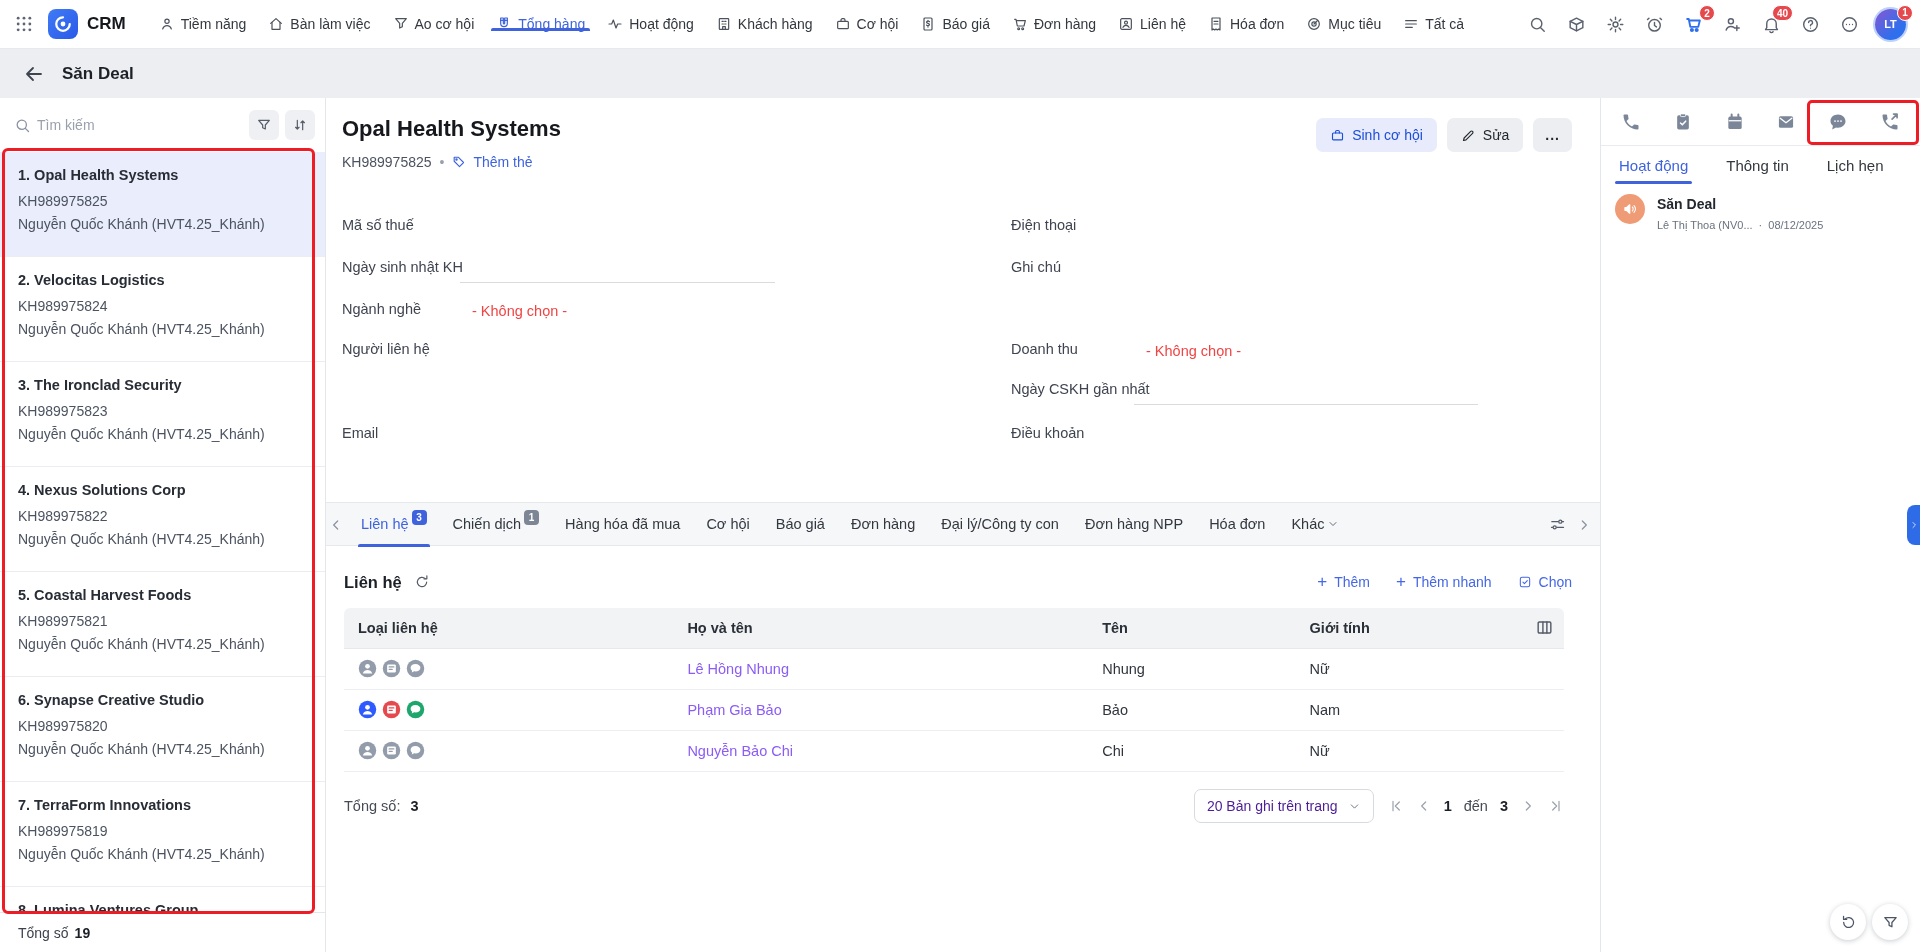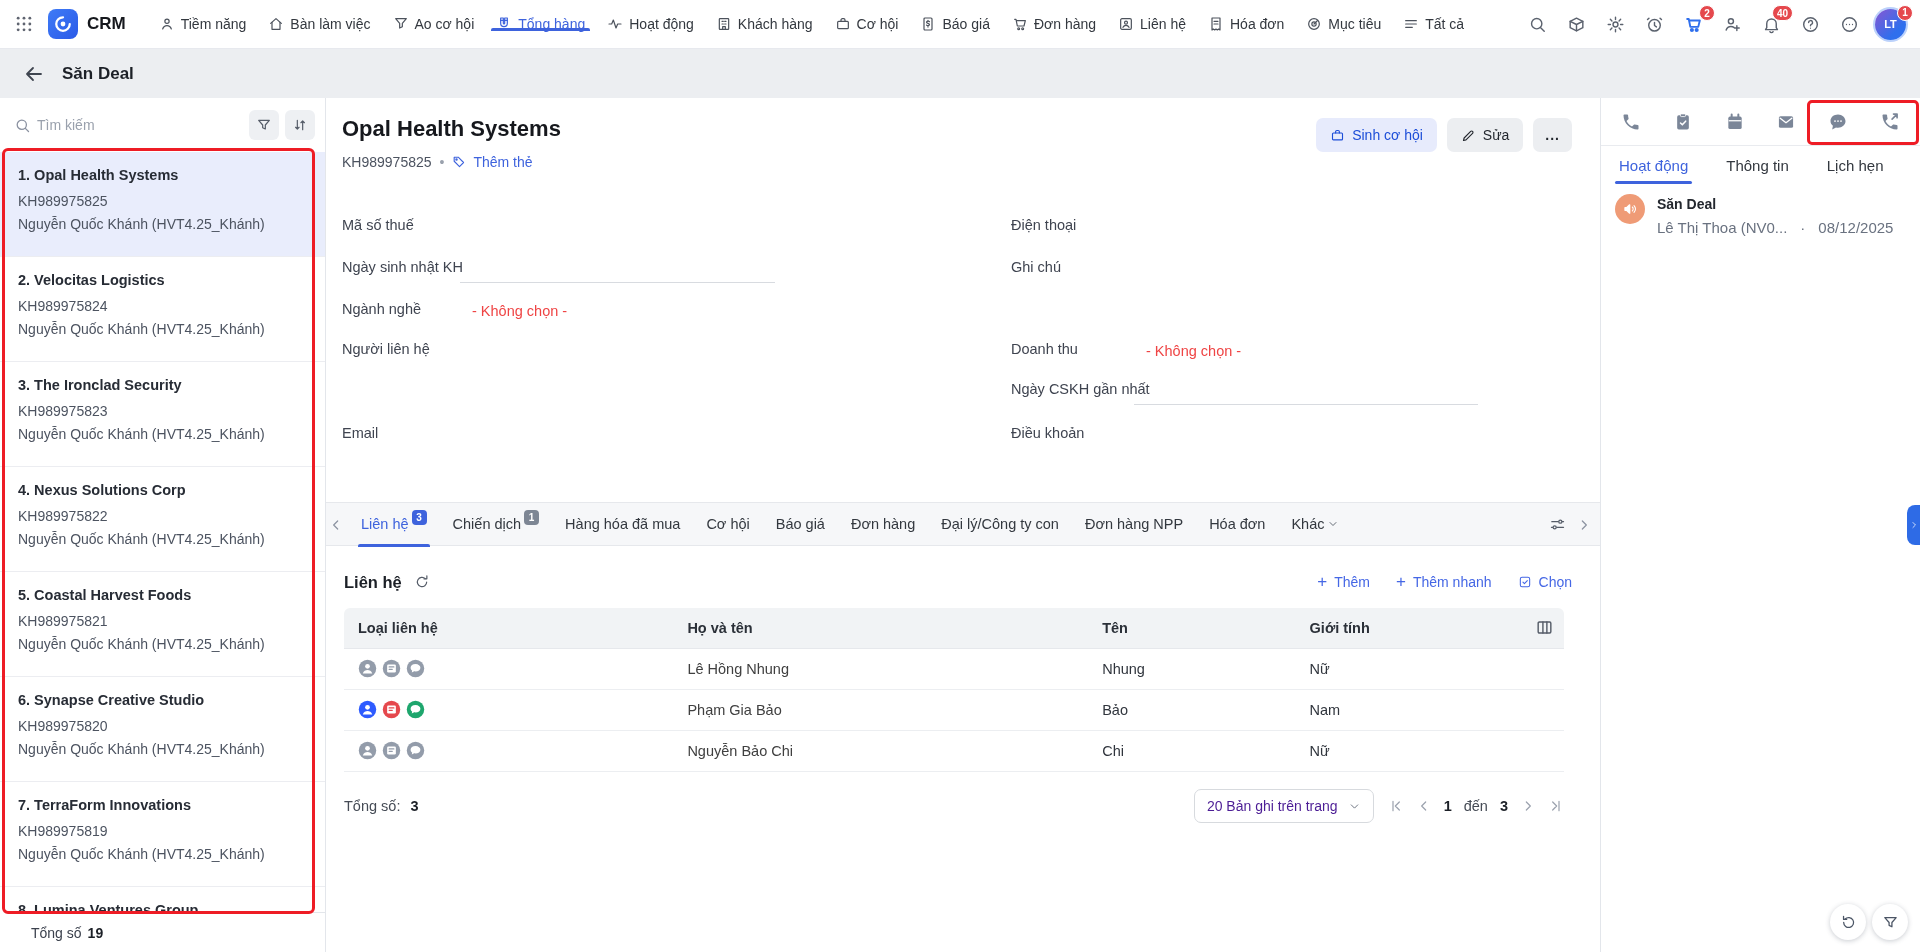--- a/index.html
+++ b/index.html
@@ -46,21 +46,21 @@
   .sb-search input{flex:1;border:none;outline:none;font-size:14px;color:#30353d;background:transparent;font-family:inherit}
   .sb-search input::placeholder{color:#9aa1ad}
   .sb-tool{width:30px;height:30px;border-radius:6px;background:#eef0f3;color:#555c68;display:flex;align-items:center;justify-content:center;cursor:pointer}
   .sb-tool .ic{width:16px;height:16px}
   .sb-list{position:absolute;left:0;top:54px;right:0;bottom:40px;overflow:hidden}
   .sb-item{height:105px;padding:15px 18px;border-bottom:1px solid #ecedf1;cursor:pointer}
   .sb-item.selected{background:#e9edfc}
   .sb-title{font-size:14.5px;font-weight:bold;color:#272c35}
   .sb-code{font-size:14px;color:#4c5360;margin-top:10px}
   .sb-owner{font-size:14px;color:#4c5360;margin-top:7px}
-  .sb-footer{position:absolute;left:13px;bottom:0;right:0;height:40px;border-top:1px solid #e3e6eb;
+  .sb-footer{position:absolute;left:0;bottom:0;right:0;height:40px;border-top:1px solid #e3e6eb;
     display:flex;align-items:center;padding:0 18px;font-size:14px;color:#3b414d;background:#fff}
   .sb-footer b{margin-left:6px;color:#1c2027}
   .anno-sidebar{position:absolute;left:2px;top:50px;width:313px;height:766px;border:3px solid #ee1c25;border-radius:6px;pointer-events:none;z-index:10}
 
   
   .main{position:absolute;left:326px;top:98px;width:1274px;height:854px;background:#fff}
   .d-title{position:absolute;left:16px;top:18px;font-size:22px;font-weight:bold;color:#16181d}
   .d-coderow{position:absolute;left:16px;top:56px;display:flex;align-items:center;gap:8px;font-size:14px;color:#4c5360}
   .d-sep{color:#9aa1ad}
   .d-tag{display:flex;align-items:center;gap:6px;color:#3e63dd;cursor:pointer}
@@ -108,21 +108,21 @@
   .tablewrap{position:absolute;left:18px;right:36px;top:510px}
   table.ctable{width:100%;border-collapse:collapse;font-size:14.5px}
   .ctable thead th{background:#f1f3f5;height:40px;text-align:left;font-weight:bold;color:#2b3038;padding:0 14px;
     border-bottom:1px solid #e6e8ec}
   .ctable thead th:first-child{border-radius:6px 0 0 0}
   .ctable thead th:last-child{border-radius:0 6px 0 0}
   .ctable tbody td{height:41px;padding:0 14px;border-bottom:1px solid #eceef1;color:#30353d}
   .typeicons{display:flex;gap:5px}
   .tico{width:19px;height:19px;border-radius:50%;display:flex;align-items:center;justify-content:center;cursor:pointer}
   .tico svg{width:19px;height:19px}
-  .namelink{color:#404040;cursor:pointer}
+  .namelink{color:#8b5cf6;cursor:pointer}
   .colpicker{position:absolute;right:10px;top:10px;width:19px;height:19px;color:#555c68;cursor:pointer}
 
   .tfooter{position:absolute;left:18px;right:36px;top:690px;height:36px;display:flex;align-items:center;font-size:14.5px;color:#454b55}
   .tfooter .total b{margin-left:6px;color:#1c2027}
   .pager{margin-left:auto;display:flex;align-items:center;gap:14px}
   .pagesize{height:34px;border:1px solid #d7dade;border-radius:7px;background:#fff;display:flex;align-items:center;gap:10px;
     padding:0 12px;font-size:14px;color:#4c1d95;cursor:pointer}
   .pagesize .chev{width:13px;height:13px;color:#6c7380}
   .pnav{display:flex;align-items:center;gap:12px;color:#9aa1ad}
   .pnav .pic{width:16px;height:16px;cursor:pointer}
@@ -136,21 +136,21 @@
   .rp-ic{width:20px;height:20px;color:#7b8698;cursor:pointer}
   .rp-tabs{position:absolute;left:0;top:48px;right:0;height:38px;display:flex;align-items:center;padding:0 18px;gap:38px}
   .rp-tab{position:relative;height:38px;display:flex;align-items:center;font-size:15px;color:#33383f;cursor:pointer}
   .rp-tab.active{color:#3e63dd}
   .rp-tab.active::after{content:"";position:absolute;left:-4px;right:-4px;bottom:0;height:3px;background:#3e63dd;border-radius:2px}
   .anno-callicons{position:absolute;left:206px;top:2px;width:112px;height:45px;border:3px solid #ee1c25;border-radius:5px;pointer-events:none;z-index:10}
   .act-item{position:absolute;left:14px;top:96px;right:10px;display:flex;gap:12px}
   .act-ic{width:30px;height:30px;border-radius:50%;background:#ef9b76;flex:none;display:flex;align-items:center;justify-content:center}
   .act-ic svg{width:16px;height:16px}
   .act-title{font-size:14px;font-weight:bold;color:#23272e;padding-top:2px}
-  .act-sub{font-size:15px;color:#6a7280;margin-top:7px;display:flex;gap:13px;align-items:center}
+  .act-sub{font-size:11px;color:#6a7280;margin-top:7px;display:flex;gap:6px;align-items:center}
   .fab{position:absolute;bottom:12px;width:36px;height:36px;border-radius:50%;background:#fff;color:#4b5565;
     box-shadow:0 1px 5px rgba(40,50,70,.25);display:flex;align-items:center;justify-content:center;cursor:pointer}
   .fab .ic{width:17px;height:17px}
   .fab.history{right:54px}
   .fab.filter{right:12px}
 
   .edge-tab{position:absolute;right:0;top:505px;width:13px;height:40px;background:#2e6be6;border-radius:8px 0 0 8px;
     display:flex;align-items:center;justify-content:center;color:#fff;cursor:pointer;z-index:25}
   .edge-tab .ic{width:10px;height:10px}
 </style>

